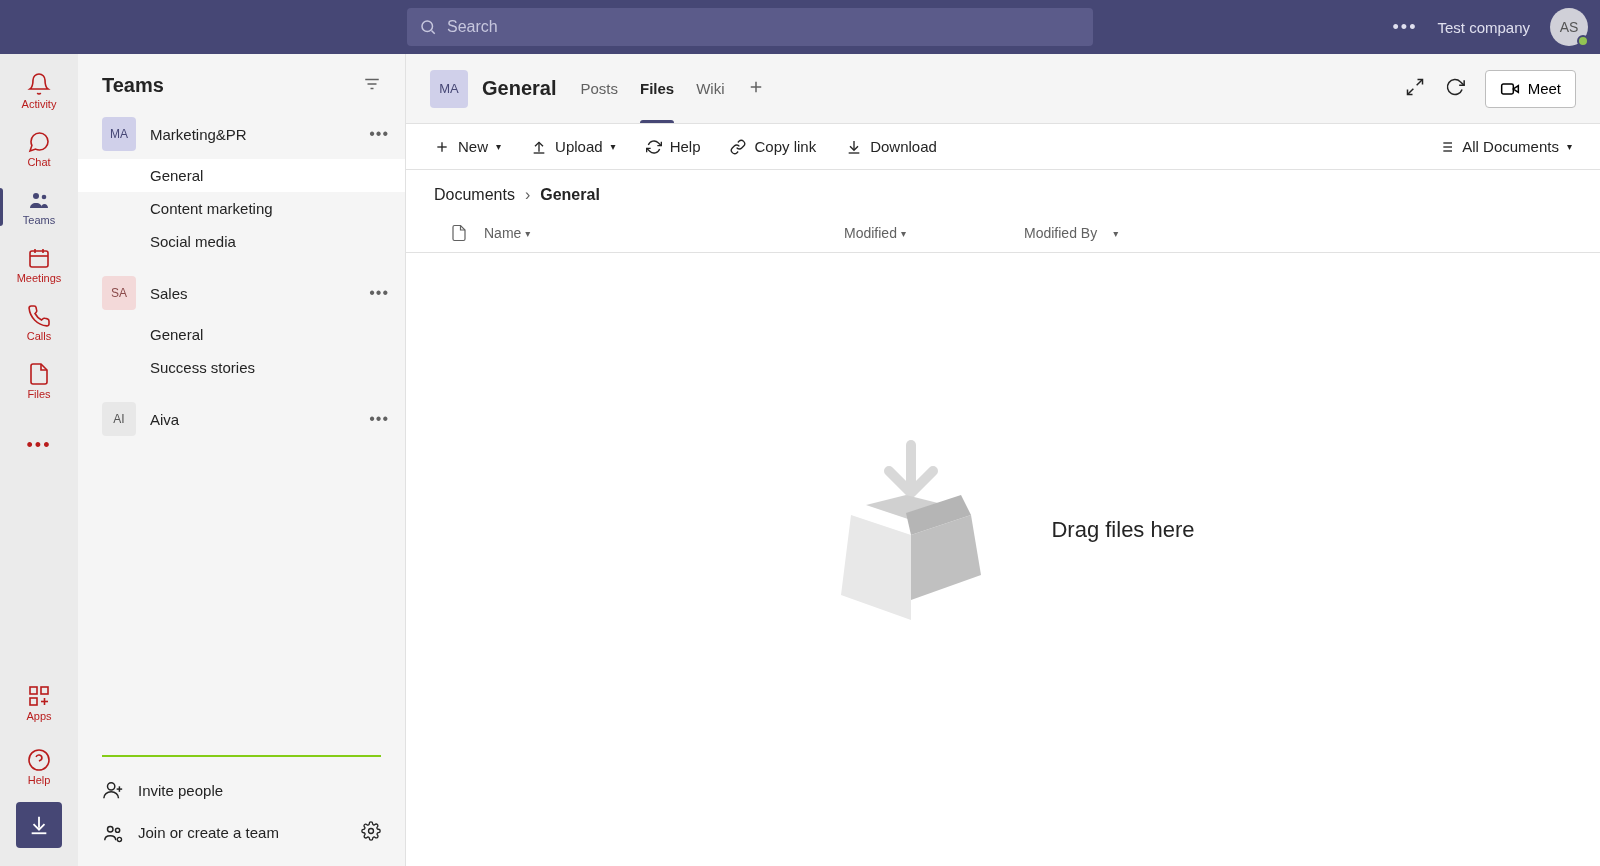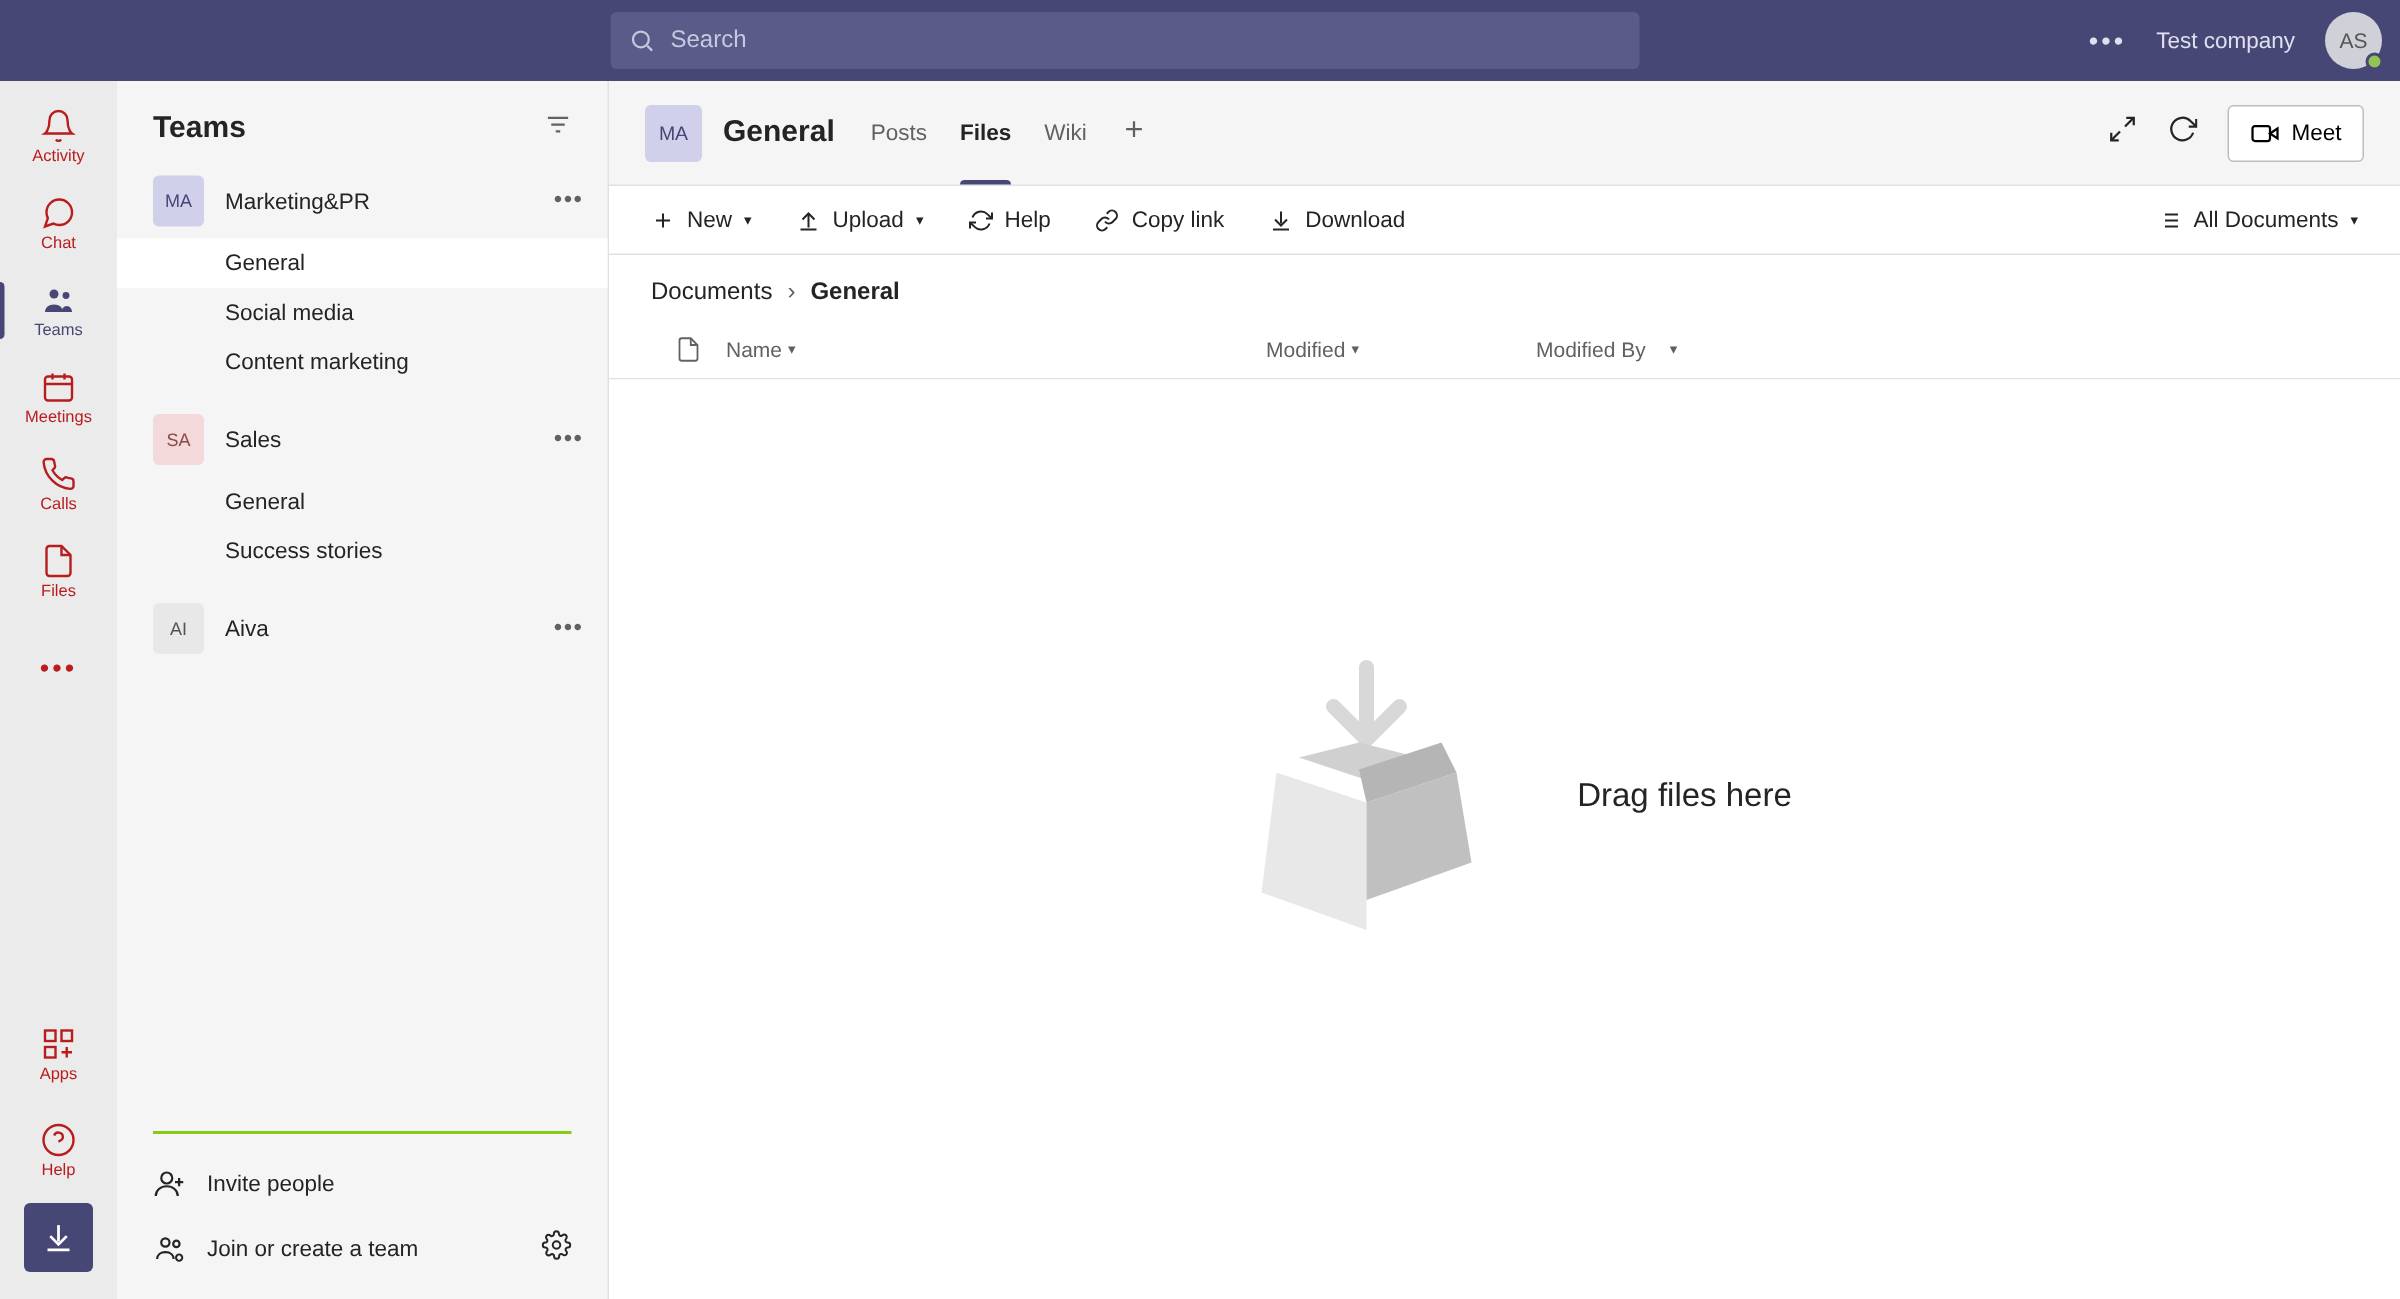--- a/index.html
+++ b/index.html
@@ -197,22 +197,22 @@
           </svg>
       </div>
     </div>
 
     <div class="team-row">
       <div class="team-avatar">MA</div>
       <div class="team-name">Marketing&amp;PR</div>
       <div class="team-more">•••</div>
     </div>
     <div class="channel active">General</div>
+    <div class="channel">Content marketing</div>
     <div class="channel">Social media</div>
-    <div class="channel">Content marketing</div>
 
     <div class="team-row" style="margin-top:10px;">
       <div class="team-avatar sa">SA</div>
       <div class="team-name">Sales</div>
       <div class="team-more">•••</div>
     </div>
     <div class="channel">General</div>
     <div class="channel">Success stories</div>
 
     <div class="team-row" style="margin-top:10px;">

